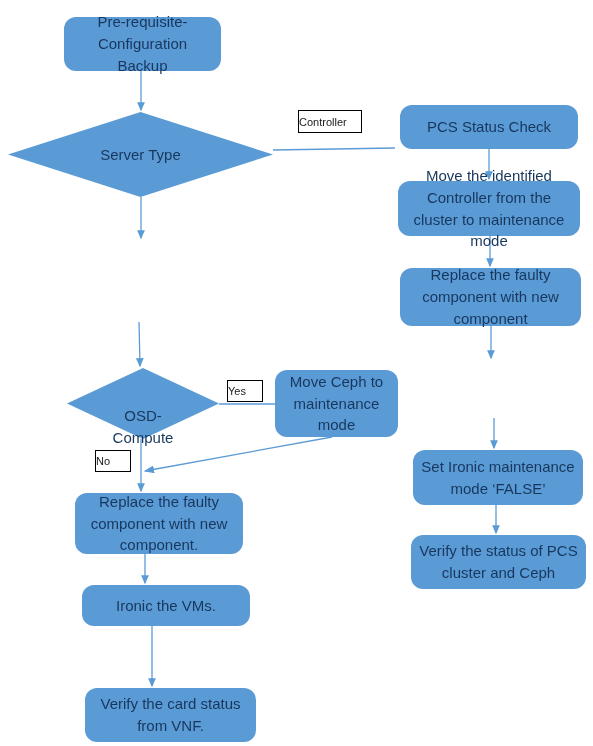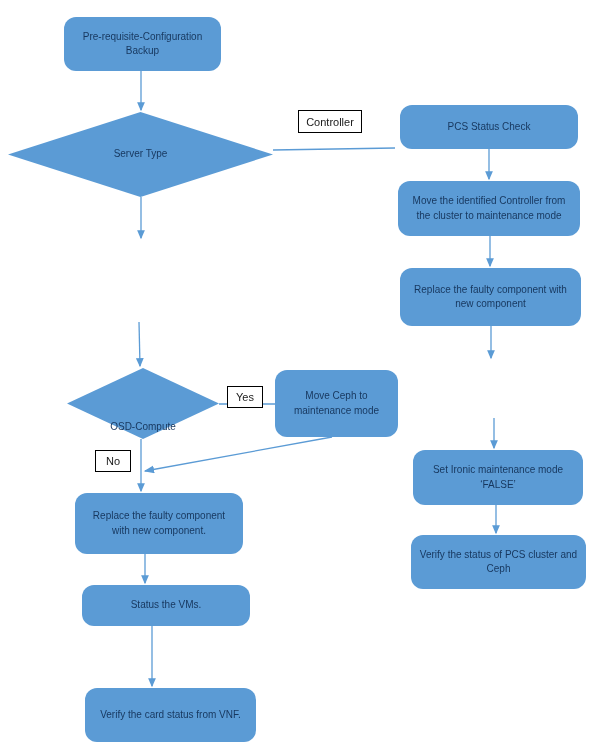--- a/index.html
+++ b/index.html
@@ -19,21 +19,21 @@
     overflow: hidden;
   }
   .node {
     position: absolute;
     box-sizing: border-box;
     display: flex;
     align-items: center;
     justify-content: center;
     text-align: center;
     color: #17375e;
-    font-size: 10px;
+    font-size: 15px;
     line-height: 1.45;
     padding: 3px 8px;
     z-index: 3;
   }
   .process {
     background: #5b9bd5;
     border-radius: 12px;
   }
   .decision {
     background: transparent;
@@ -49,21 +49,20 @@
     position: relative;
     z-index: 1;
   }
   .label-box {
     position: absolute;
     box-sizing: border-box;
     background: #ffffff;
     border: 1px solid #000000;
     display: flex;
     align-items: center;
-    justify-content: center;
     font-size: 11px;
     color: #1a1a1a;
     z-index: 6;
   }
   #edges {
     position: absolute;
     left: 0; top: 0;
     width: 593px;
     height: 746px;
     z-index: 2;
@@ -158,32 +157,32 @@
 
   <div class="node process" style="left:275px; top:370px; width:123px; height:67px;">
     <span>Move Ceph to maintenance mode</span>
   </div>
 
   <div class="node process" style="left:75px; top:493px; width:168px; height:61px;">
     <span>Replace the faulty component with new component.</span>
   </div>
 
   <div class="node process" style="left:82px; top:585px; width:168px; height:41px;">
-    <span>Status the VMs.</span>
+    <span>Ironic the VMs.</span>
   </div>
 
   <div class="node process" style="left:85px; top:688px; width:171px; height:54px;">
     <span>Verify the card status from VNF.</span>
   </div>
 
   <div class="label-box" style="left:298px; top:110px; width:64px; height:23px;">
     <span>Controller</span>
   </div>
 
-  <div class="label-box" style="left:227px; top:380px; width:36px; height:22px;margin-top:6px;">
+  <div class="label-box" style="left:227px; top:380px; width:36px; height:22px;">
     <span>Yes</span>
   </div>
 
   <div class="label-box" style="left:95px; top:450px; width:36px; height:22px;">
     <span>No</span>
   </div>
 
 </div>
 
 </body></html>

